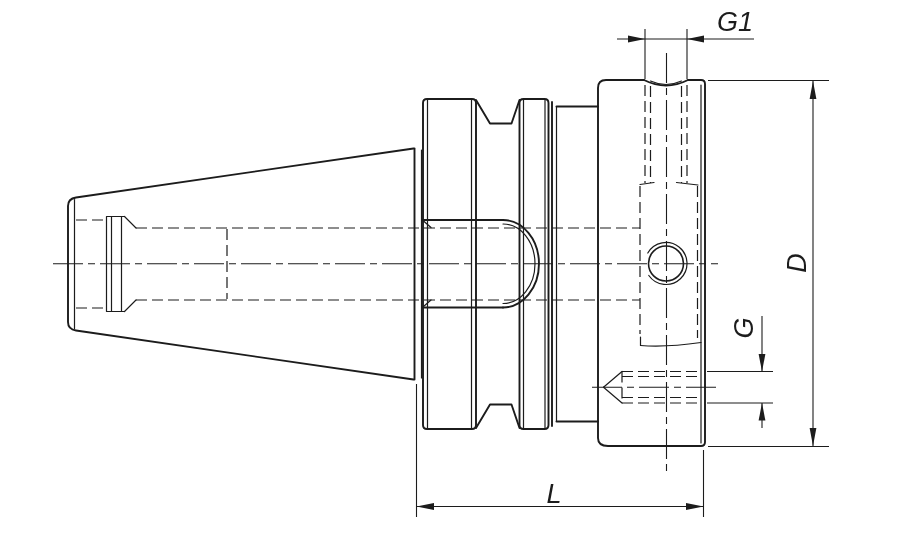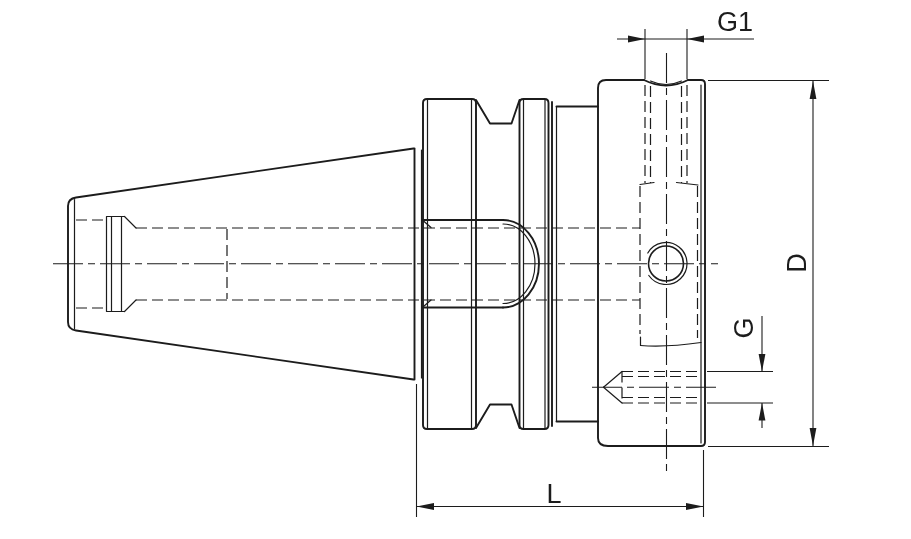--- a/index.html
+++ b/index.html
@@ -1,16 +1,16 @@
 <!DOCTYPE html>
 <html><head>
 <meta charset="utf-8">
 <style>
   html,body{margin:0;padding:0;background:#fff;}
-  .stage{position:relative;width:911px;height:539px;background:#fff;overflow:hidden;}
+  .stage{position:relative;width:911px;height:539px;background:#fff;overflow:hidden;font-style:italic;}
   svg{display:block;}
   svg text{font-family:"Liberation Sans", sans-serif;font-size:27px;fill:#1c1c1c;}
   .outline{stroke:#1c1c1c;stroke-width:1.9;fill:none;stroke-linecap:round;stroke-linejoin:round;}
   .thin{stroke:#1c1c1c;stroke-width:1.2;fill:none;stroke-linecap:round;}
   .hidden-line{stroke:#1c1c1c;stroke-width:1.2;fill:none;stroke-dasharray:11 5;}
   .center-line{stroke:#1c1c1c;stroke-width:1.1;fill:none;stroke-dasharray:30 5 7 5;}
   .dim{stroke:#1c1c1c;stroke-width:1.1;fill:none;}
   .arrow{fill:#1c1c1c;stroke:none;}
 </style>
 </head>

